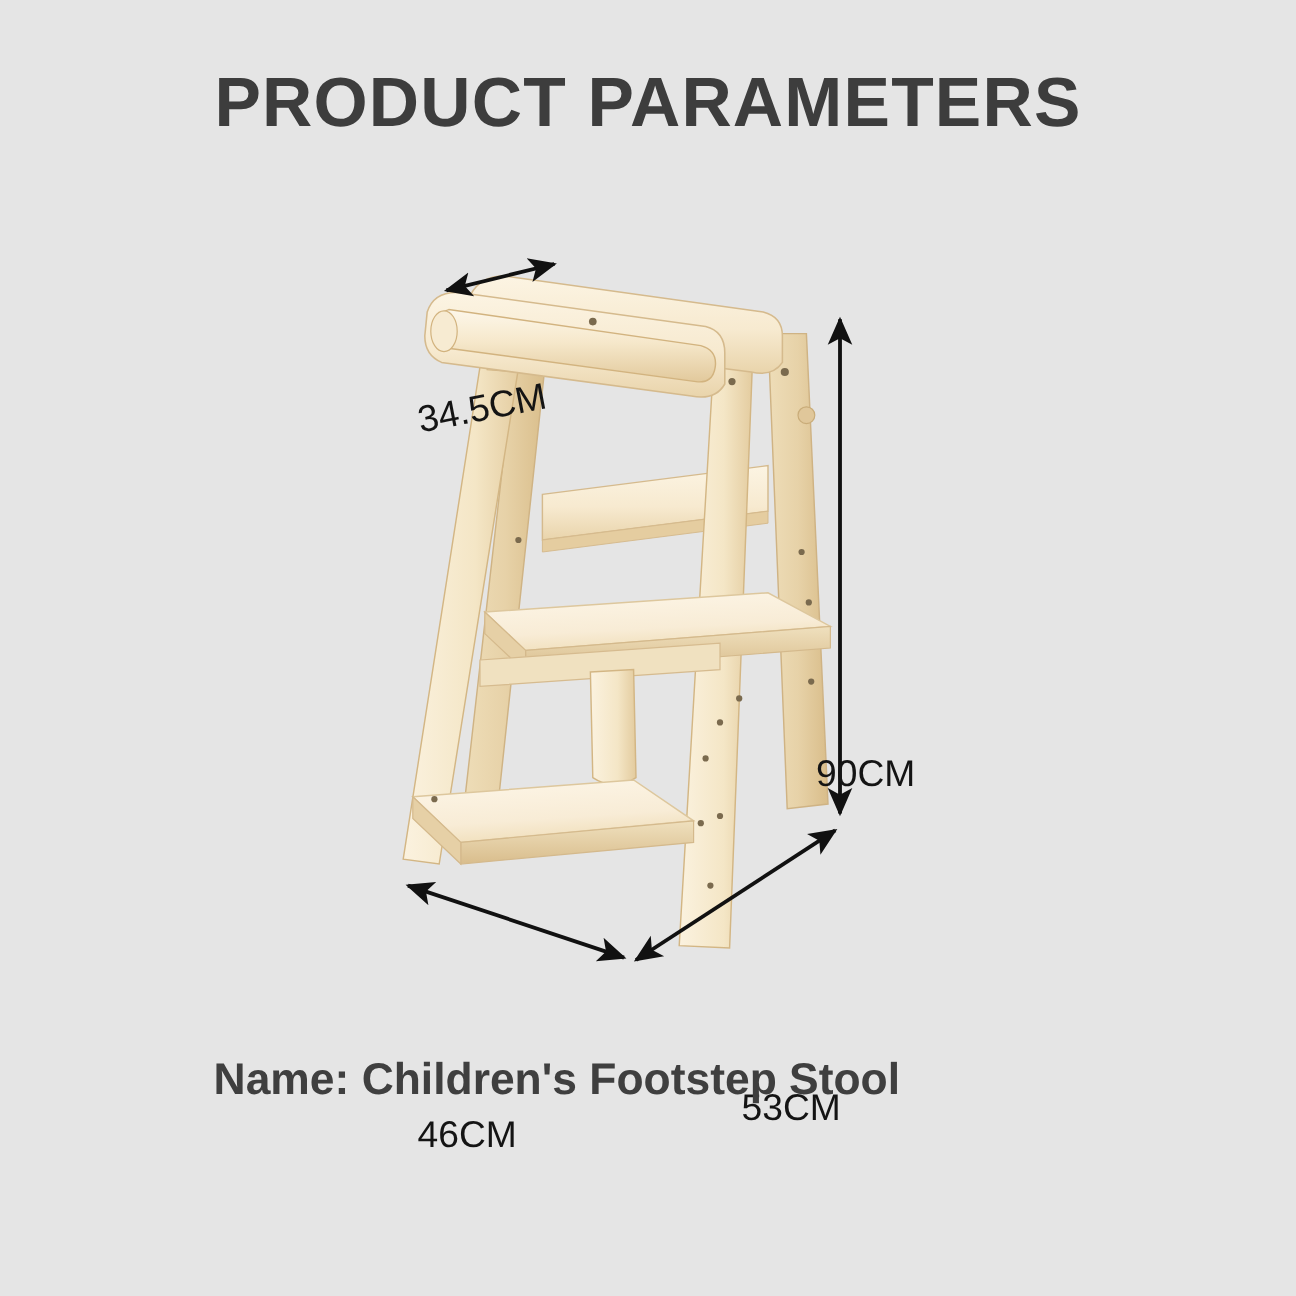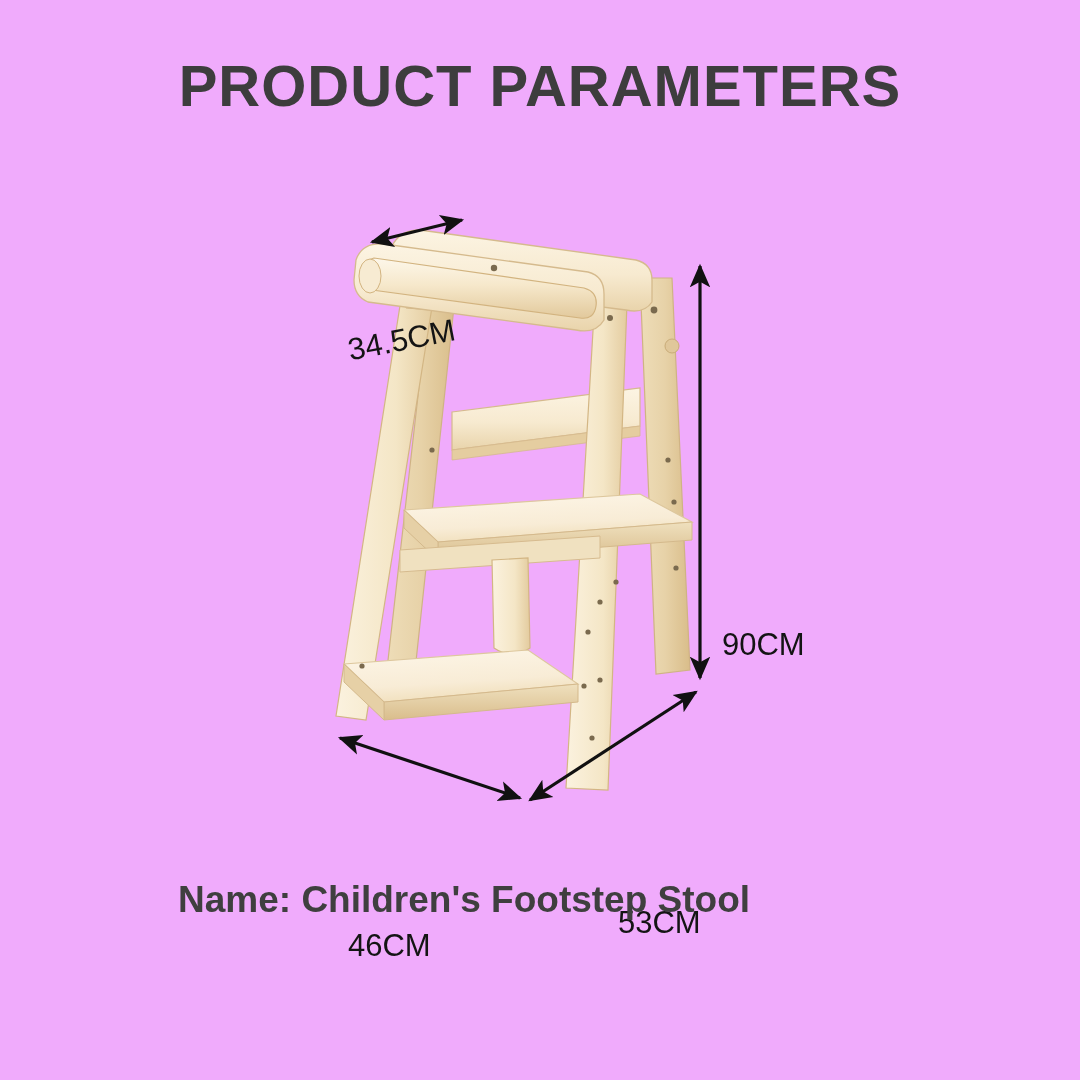--- a/index.html
+++ b/index.html
@@ -9,21 +9,21 @@
     background: #ffffff;
   }
   body {
     font-family: "Liberation Sans", sans-serif;
     -webkit-font-smoothing: antialiased;
   }
   #page {
     position: relative;
     width: 1080px;
     height: 1080px;
-    background: #f0abfc;
+    background: #e5e5e5;
     overflow: hidden;
   }
 
   
   #title {
     position: absolute;
     left: 0;
     top: 52px;
     width: 1080px;
     text-align: center;
@@ -57,21 +57,21 @@
     white-space: nowrap;
     letter-spacing: 0px;
   }
   #dim-width-top {
     left: 345px;
     top: 183px;
     transform: rotate(-11deg);
     transform-origin: left top;
   }
   #dim-height {
-    left: 722px;
+    left: 680px;
     top: 477px;
     text-align: right;
   }
   #dim-depth-bottom {
     left: 348px;
     top: 778px;
   }
   #dim-side {
     left: 618px;
     top: 755px;

